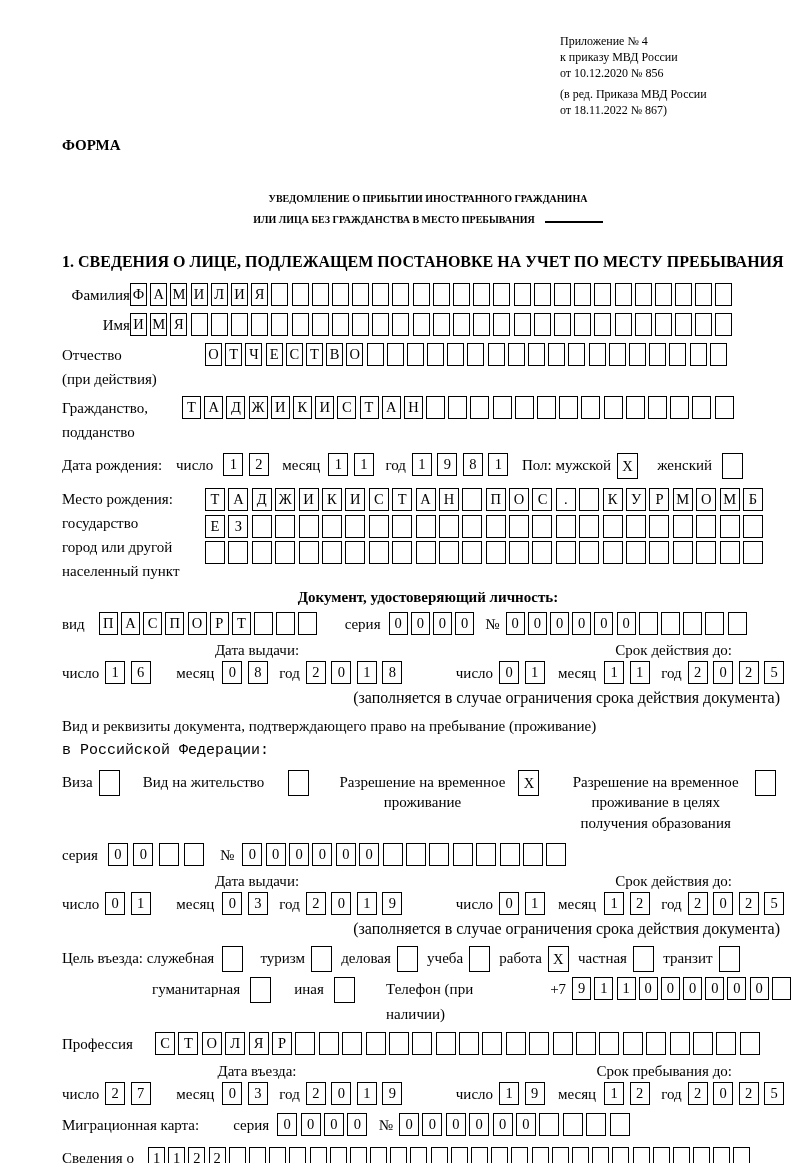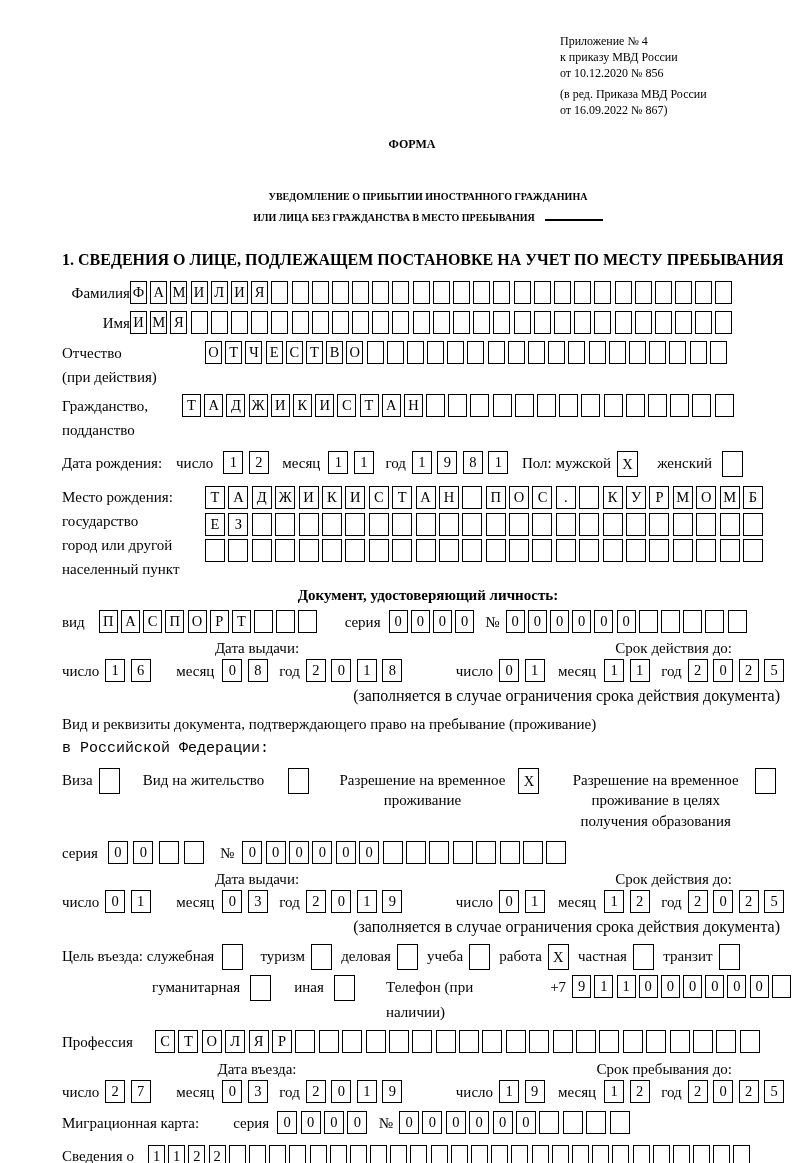--- a/index.html
+++ b/index.html
@@ -3,21 +3,21 @@
 <meta charset="utf-8">
 <style>
   html,body{margin:0;padding:0;background:#fff;color:#000;}
   body{width:800px;font-family:"Liberation Serif","DejaVu Serif",serif;font-size:15px;}
   .page{width:800px;min-height:1163px;box-sizing:border-box;padding:34px 6px 20px 62px;}
 
   
   .appendix{margin-left:498px;font-size:12px;line-height:1.32;}
   .appendix .blk2{margin-top:6px;}
   .appendix span{display:block;}
-  .form-label{font-weight:bold;text-align:center;padding-right:32px;margin-top:18px;font-size:12px;}
+  .form-label{font-weight:bold;text-align:left;padding-right:32px;margin-top:18px;font-size:15px;}
 
   
   .title{text-align:center;font-weight:bold;font-size:10px;margin-top:38px;line-height:1.45;}
   .blank-line{display:inline-block;width:58px;border-bottom:2px solid #000;height:14px;margin-left:10px;}
   .section-heading{font-weight:bold;font-size:16px;margin-top:26px;margin-bottom:12px;}
 
   
   .row{display:flex;align-items:flex-start;margin-bottom:5px;line-height:25px;}
   .lbl{flex:none;}
   .lbl-lines span{display:block;line-height:24px;}
@@ -53,21 +53,21 @@
 <body>
 
 <div class="page">
 
   <div class="appendix">
     <span>Приложение № 4</span>
     <span>к приказу МВД России</span>
     <span>от 10.12.2020 № 856</span>
     <div class="blk2">
       <span>(в ред. Приказа МВД России</span>
-      <span>от 16.09.2022 № 867)</span>
+      <span>от 18.11.2022 № 867)</span>
     </div>
   </div>
 
   <div class="form-label">ФОРМА</div>
 
   <div class="title">
     <div>УВЕДОМЛЕНИЕ О ПРИБЫТИИ ИНОСТРАННОГО ГРАЖДАНИНА</div>
     <div>
       <span>ИЛИ ЛИЦА БЕЗ ГРАЖДАНСТВА В МЕСТО ПРЕБЫВАНИЯ</span><span class="blank-line"></span>
     </div>

